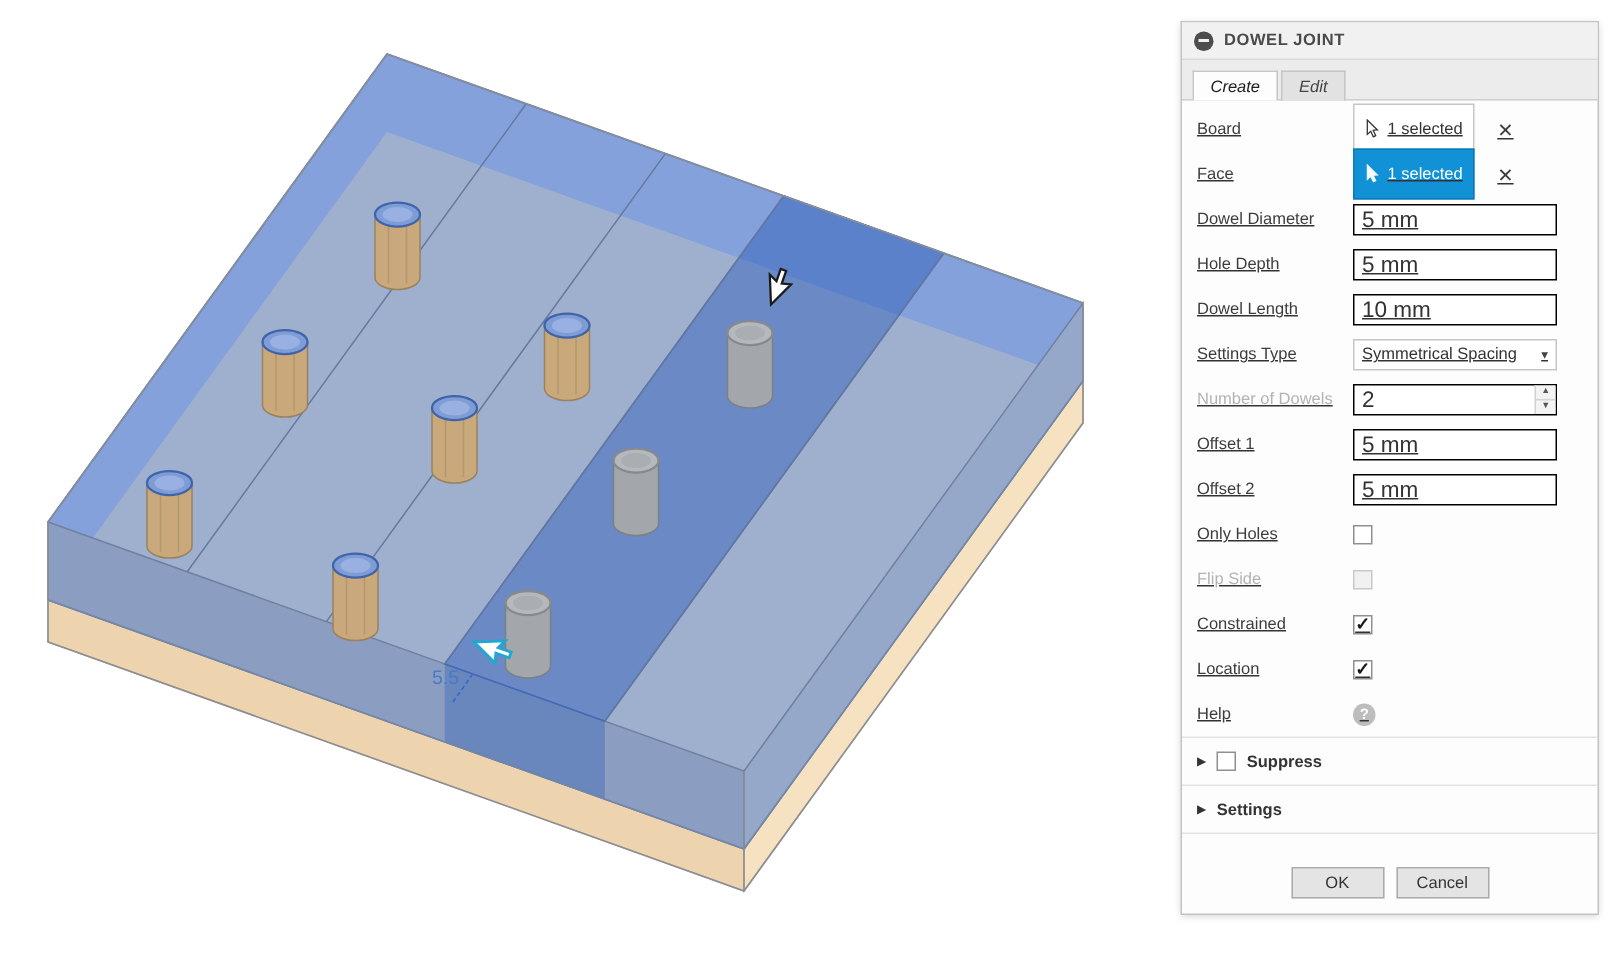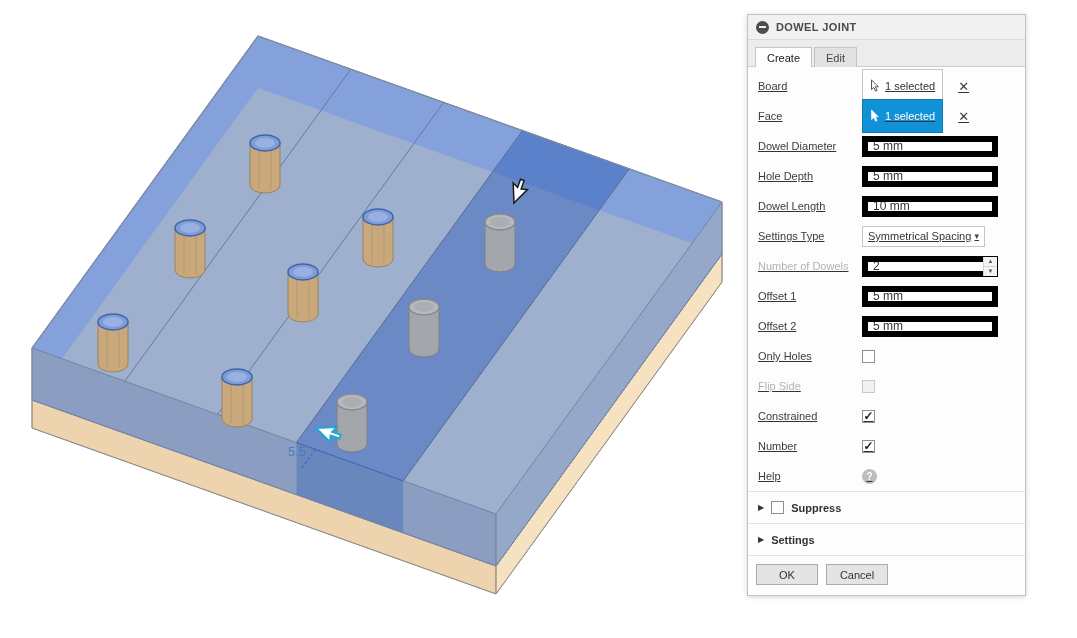--- a/index.html
+++ b/index.html
@@ -1,43 +1,43 @@
 <!DOCTYPE html>
 <html><head>
 <meta charset="utf-8">
 <style>
   html,body{margin:0;padding:0;background:#fff;}
   .stage{position:relative;width:1077px;height:638px;background:#ffffff;overflow:hidden;
          font-family:"Liberation Sans",sans-serif;font-size:11px;color:#333;}
   .viewport{position:absolute;left:0;top:0;}
 
   
-  .panel{position:absolute;left:747px;top:14px;width:279px;background:#fdfdfd;
+  .panel{position:absolute;left:787px;top:14px;width:279px;background:#fdfdfd;
          border:1px solid #c3c3c3;box-shadow:0 1px 5px rgba(0,0,0,.18);box-sizing:border-box;}
   .panel *{box-sizing:border-box;}
   .panel-header{height:25px;background:#f1f1f1;border-bottom:1px solid #d9d9d9;
                 display:flex;align-items:center;gap:7px;padding:0 8px;}
   .cmd-icon{width:13px;height:13px;border-radius:50%;background:#4d4d4d;position:relative;flex:none;}
   .cmd-icon::after{content:"";position:absolute;left:3px;right:3px;top:5.5px;height:2px;background:#f1f1f1;}
   .panel-title{font-weight:bold;color:#4a4a4a;letter-spacing:.4px;font-size:11px;}
 
   .tabs{display:flex;align-items:flex-end;background:#ececec;border-bottom:1px solid #cfcfcf;
-        padding:5px 0 0 7px;height:27px;}
+        padding:5px 0 0 7px;height:27px;font-style:italic;}
   .tab{padding:4px 11px 3px;border:1px solid #c6c6c6;border-bottom:none;background:#e2e2e2;
        margin-right:2px;position:relative;top:1px;color:#444;}
   .tab.active{background:#fdfdfd;color:#222;}
 
   .panel-body{padding:4px 10px 0 10px;}
   .row{display:flex;align-items:center;height:30px;text-decoration:underline;}
   .row label{width:104px;flex:none;color:#3c3c3c;}
   .row label.disabled-label{color:#b3b3b3;}
   .control{flex:1;display:flex;align-items:center;}
-  input.txt{width:136px;height:21px;border:6px solid #000000;background:#fff;
-            font-family:"Liberation Sans",sans-serif;font-size:12px;color:#333;padding:4px 5px;outline:none;}
-  .select{width:123px;height:21px;border:1px solid #c6c6c6;background:#fff;display:flex;
+  input.txt{width:136px;height:21px;border:1px solid #000000;background:#fff;
+            font-family:"Liberation Sans",sans-serif;font-size:15px;color:#333;padding:4px 5px;outline:none;}
+  .select{width:136px;height:21px;border:1px solid #c6c6c6;background:#fff;display:flex;
           align-items:center;justify-content:space-between;padding:0 5px;cursor:default;}
   .dd-arrow{font-size:9px;color:#444;}
   .chip{display:flex;align-items:center;gap:5px;height:21px;padding:16px 7px;border:1px solid #c6c6c6;
         background:#fff;min-width:78px;}
   .chip.selected{background:#1191d6;border-color:#0d7ab5;color:#fff;}
   .x-btn{margin-left:15px;color:#3f3f3f;font-size:13px;line-height:1;cursor:default;}
   .spin-wrap{position:relative;width:136px;}
   .spin-wrap input{width:136px;padding-right:18px;}
   .spinner{position:absolute;right:1px;top:1px;bottom:1px;width:14px;border-left:1px solid #d4d4d4;
            display:flex;flex-direction:column;background:#f3f3f3;}
@@ -45,21 +45,21 @@
   .spinner span:first-child{border-bottom:1px solid #d4d4d4;}
   .cb{width:13px;height:13px;border:1px solid #8f8f8f;background:#fff;display:flex;align-items:center;
       justify-content:center;font-size:12px;font-weight:bold;color:#1a1a1a;line-height:1;flex:none;}
   .cb.disabled{border-color:#c9c9c9;background:#f1f1f1;}
   .help-icon{width:15px;height:15px;border-radius:50%;background:#bdbdbd;color:#fff;font-size:10px;
              font-weight:bold;display:flex;align-items:center;justify-content:center;}
   .section-row{display:flex;align-items:center;gap:7px;height:32px;border-top:1px solid #e3e3e3;
                padding:0 10px;}
   .sec-label{font-weight:bold;color:#333;}
   .tri{font-size:8px;color:#333;}
-  .footer{display:flex;justify-content:flex-start;gap:8px;padding:8px 8px 10px;border-top:1px solid #e3e3e3;}
+  .footer{display:flex;justify-content:center;gap:8px;padding:22px 8px 10px;border-top:1px solid #e3e3e3;}
   .btn{min-width:62px;height:21px;background:#e4e4e4;border:1px solid #ababab;color:#333;
        font-family:"Liberation Sans",sans-serif;font-size:11px;display:flex;align-items:center;
        justify-content:center;cursor:default;}
 </style>
 </head>
 <body>
 
 <div class="stage">
 
   <svg class="viewport" width="780" height="638" viewBox="0 0 780 638">
@@ -280,21 +280,21 @@
       </div>
 
       <div class="row">
         <label>Constrained</label>
         <div class="control">
           <span class="cb">✓</span>
         </div>
       </div>
 
       <div class="row">
-        <label>Number</label>
+        <label>Location</label>
         <div class="control">
           <span class="cb">✓</span>
         </div>
       </div>
 
       <div class="row">
         <label>Help</label>
         <div class="control">
           <span class="help-icon">?</span>
         </div>

